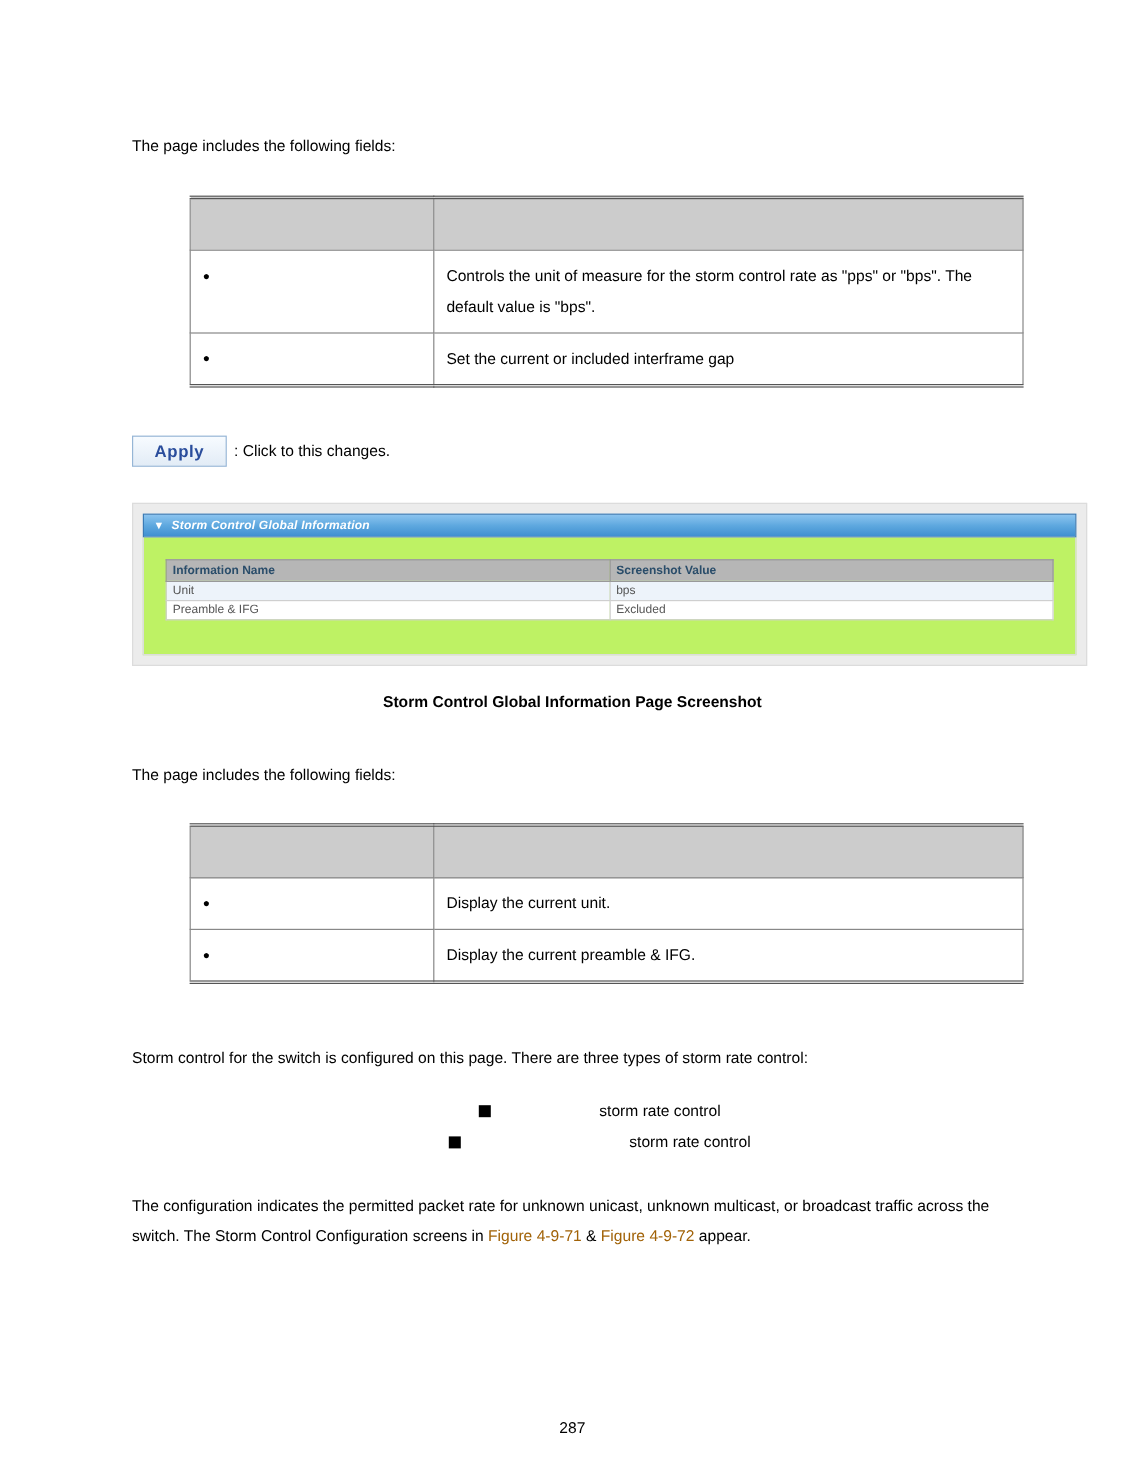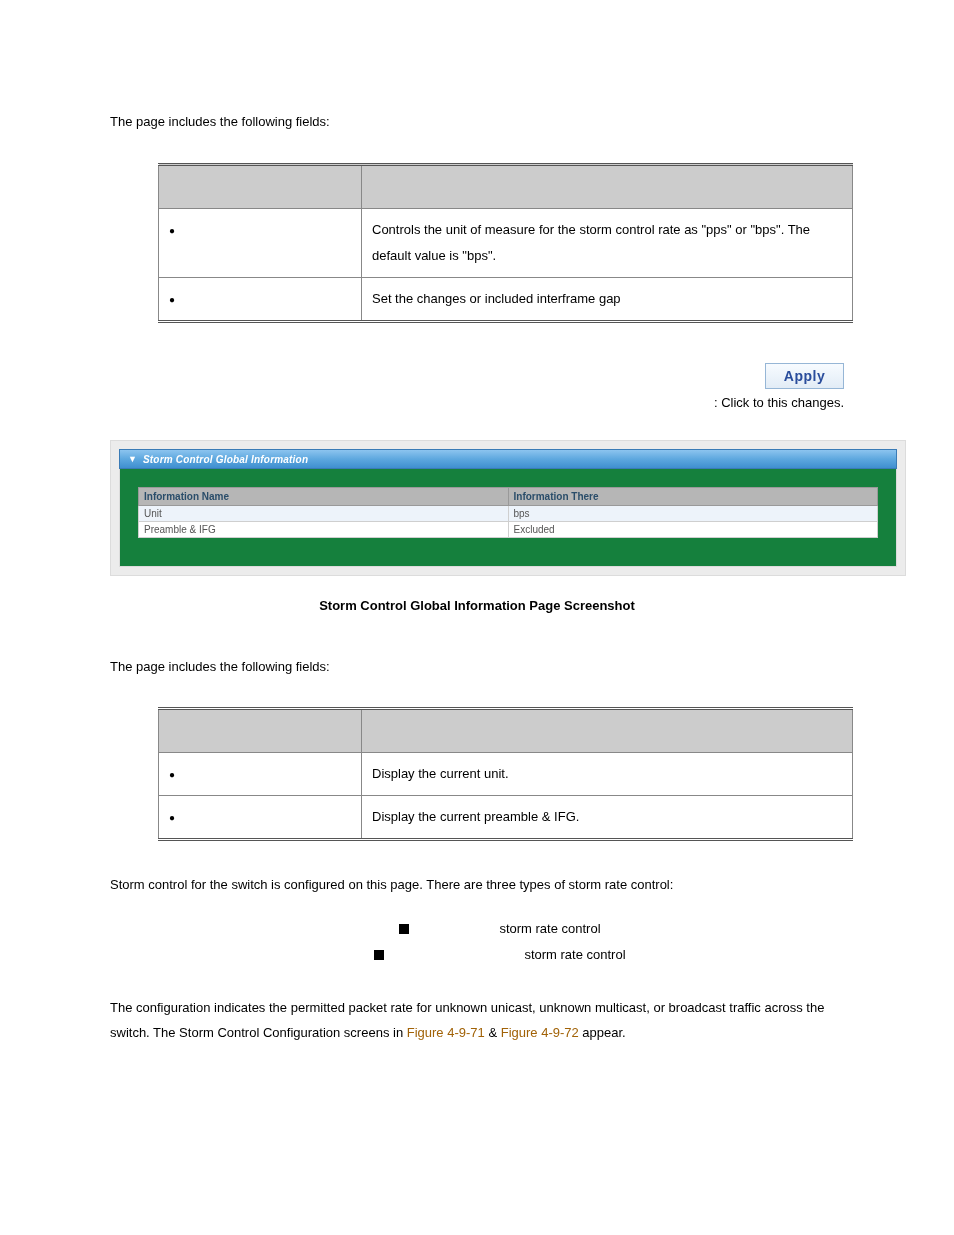--- a/index.html
+++ b/index.html
@@ -45,23 +45,22 @@
   .bullet {
     display: inline-block;
     width: 12px;
     font-size: 10px;
     vertical-align: top;
     padding-top: 4px;
   }
   .buttonsrow {
     margin: 40px 0 30px 0;
     display: flex;
-    align-items: flex-end;
+    align-items: center;
     gap: 6px;
-    flex-direction: column;
   }
   .apply-btn {
     display: inline-block;
     width: 77px;
     height: 24px;
     border: 1px solid #96b6d6;
     background: linear-gradient(#f7fbff,#e2ecf6);
     color: #2a4d9c;
     font-weight: bold;
     font-family: Verdana, Arial, sans-serif;
@@ -86,21 +85,21 @@
     display: flex;
     align-items: center;
     gap: 6px;
     font-family: Tahoma, Arial, sans-serif;
   }
   .panel-header .chev {
     font-size: 9px;
   }
   .panel-header .ttl { font-weight: bold; letter-spacing: 0.2px; font-style: italic; }
   .panel-body {
-    background: #15803d;
+    background: #bef264;
     border: 1px solid #dcdcdc;
     border-top: none;
     padding: 18px 18px 28px 18px;
   }
   .infotable {
     width: 100%;
     border-collapse: collapse;
     font-size: 10px;
     font-family: Tahoma, Arial, sans-serif;
   }
@@ -156,41 +155,41 @@
         <tr>
       <th class="cell-obj"></th>
       <th></th>
     </tr>
     <tr>
       <td class="cell-obj"><span class="bullet">●</span><span></span></td>
       <td>Controls the unit of measure for the storm control rate as "pps" or "bps". The default value is "bps".</td>
     </tr>
     <tr>
       <td class="cell-obj"><span class="bullet">●</span><span></span></td>
-      <td>Set the changes or included interframe gap</td>
+      <td>Set the current or included interframe gap</td>
     </tr>
   </tbody>
     </table>
 
   <div class="buttonsrow">
     <span class="apply-btn">Apply</span>
     <span>: Click to this changes.</span>
   </div>
 
   <div class="panel-wrap">
     <div class="panel-header">
       <span class="chev">▼</span>
       <span class="ttl">Storm Control Global Information</span>
     </div>
     <div class="panel-body">
       <table class="infotable">
         <tbody>
             <tr>
           <th style="width:50%">Information Name</th>
-          <th>Information There</th>
+          <th>Screenshot Value</th>
         </tr>
         <tr class="row0">
           <td>Unit</td>
           <td>bps</td>
         </tr>
         <tr class="row1">
           <td>Preamble &amp; IFG</td>
           <td>Excluded</td>
         </tr>
       </tbody>
@@ -212,25 +211,26 @@
       <td class="cell-obj"><span class="bullet">●</span><span></span></td>
       <td>Display the current unit.</td>
     </tr>
     <tr>
       <td class="cell-obj"><span class="bullet">●</span><span></span></td>
       <td>Display the current preamble &amp; IFG.</td>
     </tr>
   </tbody>
     </table>
 
-  <p class="para-tight" style="margin-top:32px">Storm control for the switch is configured on this page. There are three types of storm rate control:</p>
+  <p class="para-tight" style="margin-top:50px">Storm control for the switch is configured on this page. There are three types of storm rate control:</p>
 
   <div class="stormlist">
     <div><span class="sq"></span><span>storm rate control</span></div>
     <div><span class="sq" style="margin-right:140px"></span><span>storm rate control</span></div>
   </div>
 
   <p class="para">
     <span>The configuration indicates the permitted packet rate for unknown unicast, unknown multicast, or broadcast traffic across the switch. The Storm Control Configuration screens in </span><span class="figlink">Figure 4-9-71</span><span> &amp; </span><span class="figlink">Figure 4-9-72</span><span> appear.</span>
   </p>
 
+  <div class="pagenum">287</div>
 
 </div>
 
 </body></html>

